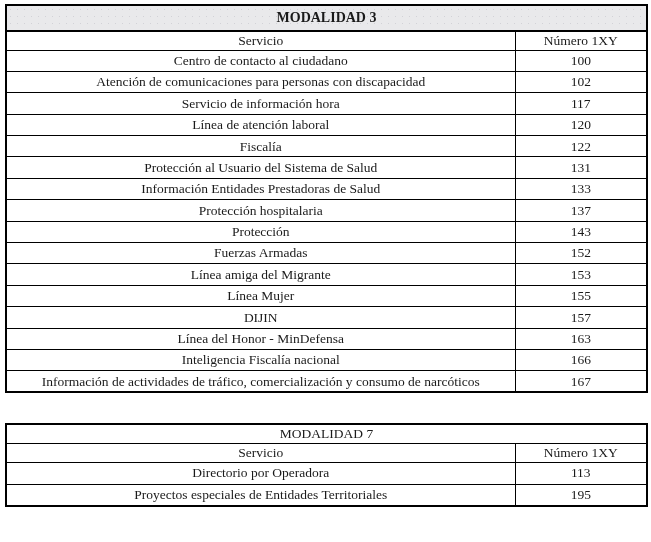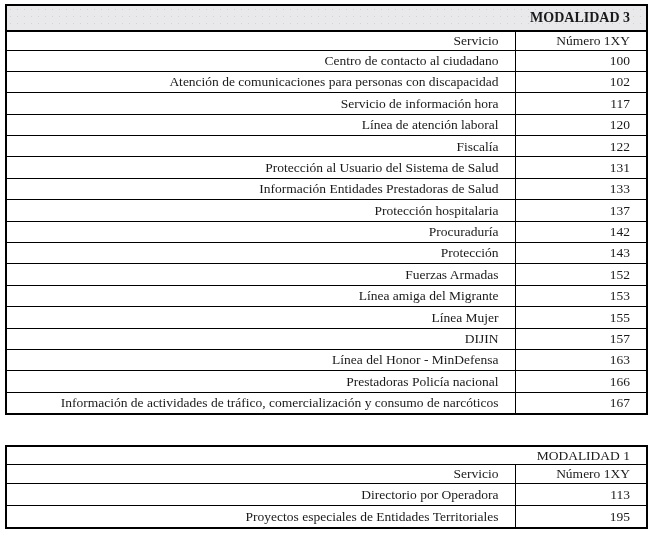--- a/index.html
+++ b/index.html
@@ -19,21 +19,21 @@
   }
   table.svc-table {
     border-collapse: collapse;
     table-layout: fixed;
     width: 641px;
     border: 2px solid #000000;
   }
   table.svc-table th,
   table.svc-table td {
     border: 1px solid #000000;
-    text-align: right;
+    text-align: center;
     vertical-align: middle;
     padding: 0 16px;
     font-weight: normal;
     font-size: 13.5px;
     line-height: 1.15;
     overflow: hidden;
     white-space: nowrap;
   }
   
   .t1 { margin-bottom: 30px; }
@@ -104,24 +104,20 @@
         </tr>
         <tr>
           <td>Información Entidades Prestadoras de Salud</td>
           <td>133</td>
         </tr>
         <tr>
           <td>Protección hospitalaria</td>
           <td>137</td>
         </tr>
         <tr>
-          <td>Procuraduría</td>
-          <td>142</td>
-        </tr>
-        <tr>
           <td>Protección</td>
           <td>143</td>
         </tr>
         <tr>
           <td>Fuerzas Armadas</td>
           <td>152</td>
         </tr>
         <tr>
           <td>Línea amiga del Migrante</td>
           <td>153</td>
@@ -132,38 +128,38 @@
         </tr>
         <tr>
           <td>DIJIN</td>
           <td>157</td>
         </tr>
         <tr>
           <td>Línea del Honor - MinDefensa</td>
           <td>163</td>
         </tr>
         <tr>
-          <td>Prestadoras Policía nacional</td>
+          <td>Inteligencia Fiscalía nacional</td>
           <td>166</td>
         </tr>
         <tr>
           <td>Información de actividades de tráfico, comercialización y consumo de narcóticos</td>
           <td>167</td>
         </tr>
       </tbody>
   </table>
 
   <table class="svc-table t2">
     <colgroup>
       <col style="width:509px">
       <col style="width:132px">
     </colgroup>
     <thead>
       <tr>
-        <th colspan="2" class="title">MODALIDAD 1</th>
+        <th colspan="2" class="title">MODALIDAD 7</th>
       </tr>
       <tr>
         <th class="colhead">Servicio</th>
         <th class="colhead">Número 1XY</th>
       </tr>
     </thead>
     <tbody>
         <tr>
           <td>Directorio por Operadora</td>
           <td>113</td>

